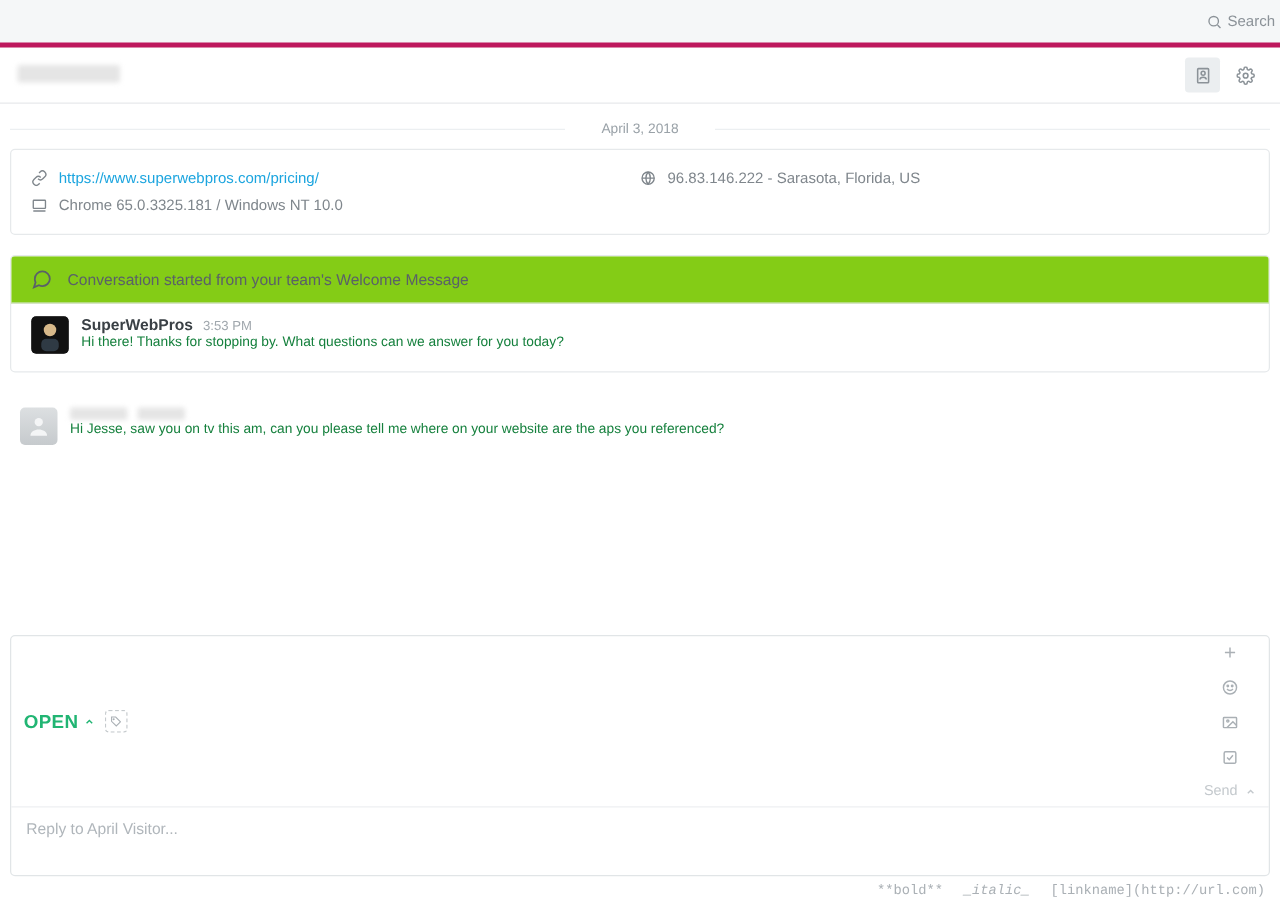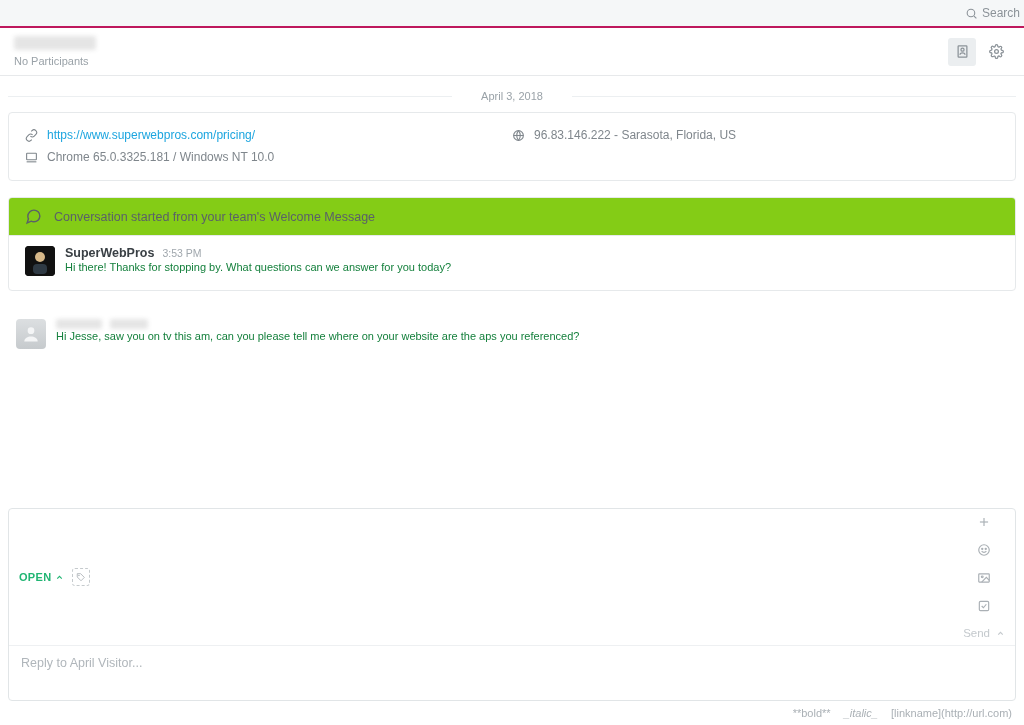--- a/index.html
+++ b/index.html
@@ -8,23 +8,23 @@
     background: #fff;
     color: #3a3f44;
     font-size: 13px;
     width: 1024px;
     height: 725px;
     overflow: hidden;
     display: flex;
     flex-direction: column;
   }
   .topbar {
-    height: 28px;
+    height: 38px;
     background: #f5f7f8;
-    border-bottom: 2px solid #be185d;
+    border-bottom: 4px solid #be185d;
     display: flex;
     align-items: center;
     justify-content: flex-end;
     padding: 0 4px;
   }
   .topbar .search {
     display: flex;
     align-items: center;
     gap: 4px;
     color: #8b9298;
@@ -170,21 +170,21 @@
   .composer-tools {
     display: flex;
     align-items: center;
     padding: 6px 10px;
     border-bottom: 1px solid #eef0f2;
   }
   .c-left { display: flex; align-items: center; gap: 8px; }
   .open-pill {
     color: #21b573;
     font-weight: 600;
-    font-size: 11px;
+    font-size: 15px;
     display: flex;
     align-items: center;
     gap: 4px;
     cursor: pointer;
     letter-spacing: .3px;
   }
   .open-pill svg { width: 9px; height: 9px; }
   .tag-icon {
     width: 18px; height: 18px;
     border: 1px dashed #c5cacd;
@@ -218,41 +218,41 @@
   .composer-input {
     padding: 10px 12px 30px;
     color: #b0b6bb;
     font-size: 12.5px;
   }
   .footer-hints {
     text-align: right;
     padding: 2px 12px 6px;
     color: #aab0b5;
     font-size: 11px;
+    font-family: Liberation Mono, monospace;
   }
   .footer-hints span { margin-left: 10px; }
   .footer-hints .ital { font-style: italic; }
 </style>
 </head>
 <body>
 
 <div class="topbar">
   <div class="search">
     <svg viewBox="0 0 24 24" fill="none" stroke="currentColor" stroke-width="2">
         <circle cx="11" cy="11" r="7"></circle>
         <line x1="21" y1="21" x2="16.65" y2="16.65"></line>
       </svg>
     <span>Search</span>
   </div>
 </div>
 
 <div class="header">
   <div class="header-left">
     <div><span class="redacted"></span></div>
-    <div class="sub">No Participants</div>
   </div>
   <div class="header-actions">
     <div class="icon-btn active">
       <svg viewBox="0 0 24 24" fill="none" stroke="currentColor" stroke-width="2">
           <rect x="5" y="3" width="14" height="18" rx="1"></rect>
           <circle cx="12" cy="9" r="2.5"></circle>
           <path d="M8 17c0-2 2-3 4-3s4 1 4 3"></path>
         </svg>
     </div>
     <div class="icon-btn">

